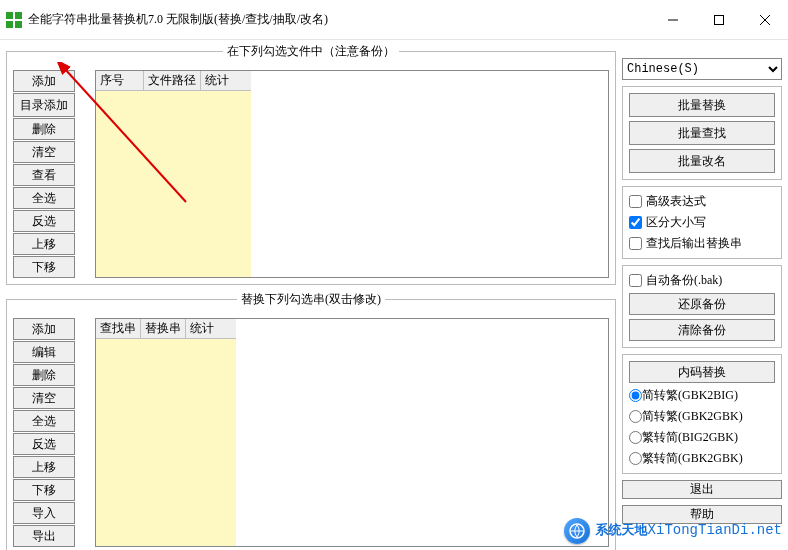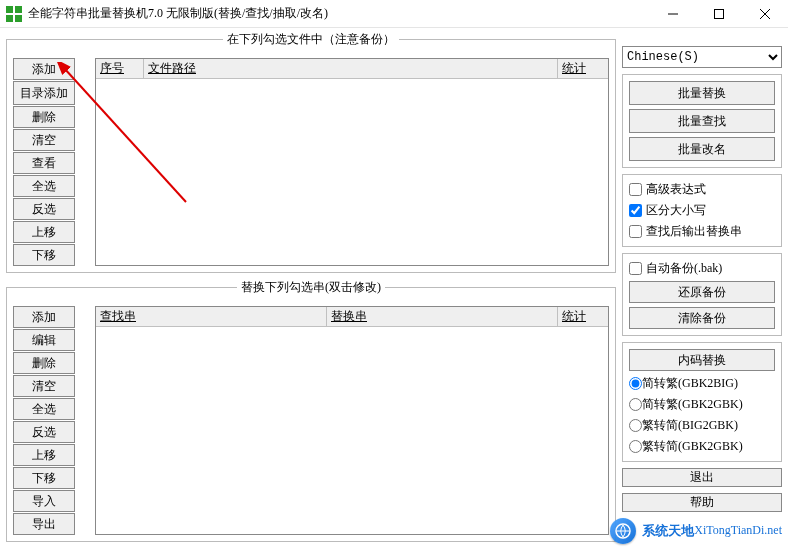--- a/index.html
+++ b/index.html
@@ -7,21 +7,21 @@
     margin: 0;
     font-family: "SimSun", "宋体", serif;
     font-size: 12px;
     background: #fff;
     width: 788px;
     height: 550px;
     position: relative;
     overflow: hidden;
   }
   .titlebar {
-    height: 28px;
+    height: 40px;
     display: flex;
     align-items: center;
     padding: 0 0 0 6px;
     border-bottom: 1px solid #e5e5e5;
   }
   .titlebar .app-icon {
     width: 16px; height: 16px; margin-right: 6px;
   }
   .titlebar .title { flex: 1; color: #000; }
   .titlebar .win-btns { display: flex; height: 100%; }
@@ -84,25 +84,24 @@
     justify-content: center;
     cursor: pointer;
     user-select: none;
   }
   .btn.wide { width: 100%; }
   .btn.tall { height: 24px; }
 
   .table-wrap {
     flex: 1;
     border: 1px solid #888;
-    background: #14b8a6;
-    display: flex;
-    flex-direction: column;
+    background: #fef9c3;
+    display: flex;
+    flex-direction: row;
     min-height: 0;
-    text-decoration: underline;
   }
   .thead {
     display: flex;
     background: #efefef;
     border-bottom: 1px solid #c0c0c0;
     height: 20px;
   }
   .th {
     border-right: 1px solid #c0c0c0;
     padding: 2px 4px;
@@ -167,21 +166,21 @@
   }
   .wm .logo {
     width: 26px; height: 26px;
     border-radius: 50%;
     background: linear-gradient(135deg,#4aa3ff,#0a6ad6);
     display: flex; align-items: center; justify-content: center;
     box-shadow: 0 1px 2px rgba(0,0,0,.3);
   }
   .wm .txt { display: flex; line-height: 1.1; }
   .wm .line1 { font-weight: bold; font-size: 13px; color: #0a6ad6; }
-  .wm .line2 { font-size: 12px; color: #0a6ad6; }
+  .wm .line2 { font-size: 14px; color: #0a6ad6; font-family: Liberation Mono, monospace; }
 
   .btn-row { display:flex; gap:6px; }
 </style>
 </head>
 <body>
 
 <div class="titlebar">
   <span class="app-icon">
     <svg viewBox="0 0 16 16" width="16" height="16">
       <rect x="0" y="0" width="7" height="7" fill="#2b9e2b"></rect>

